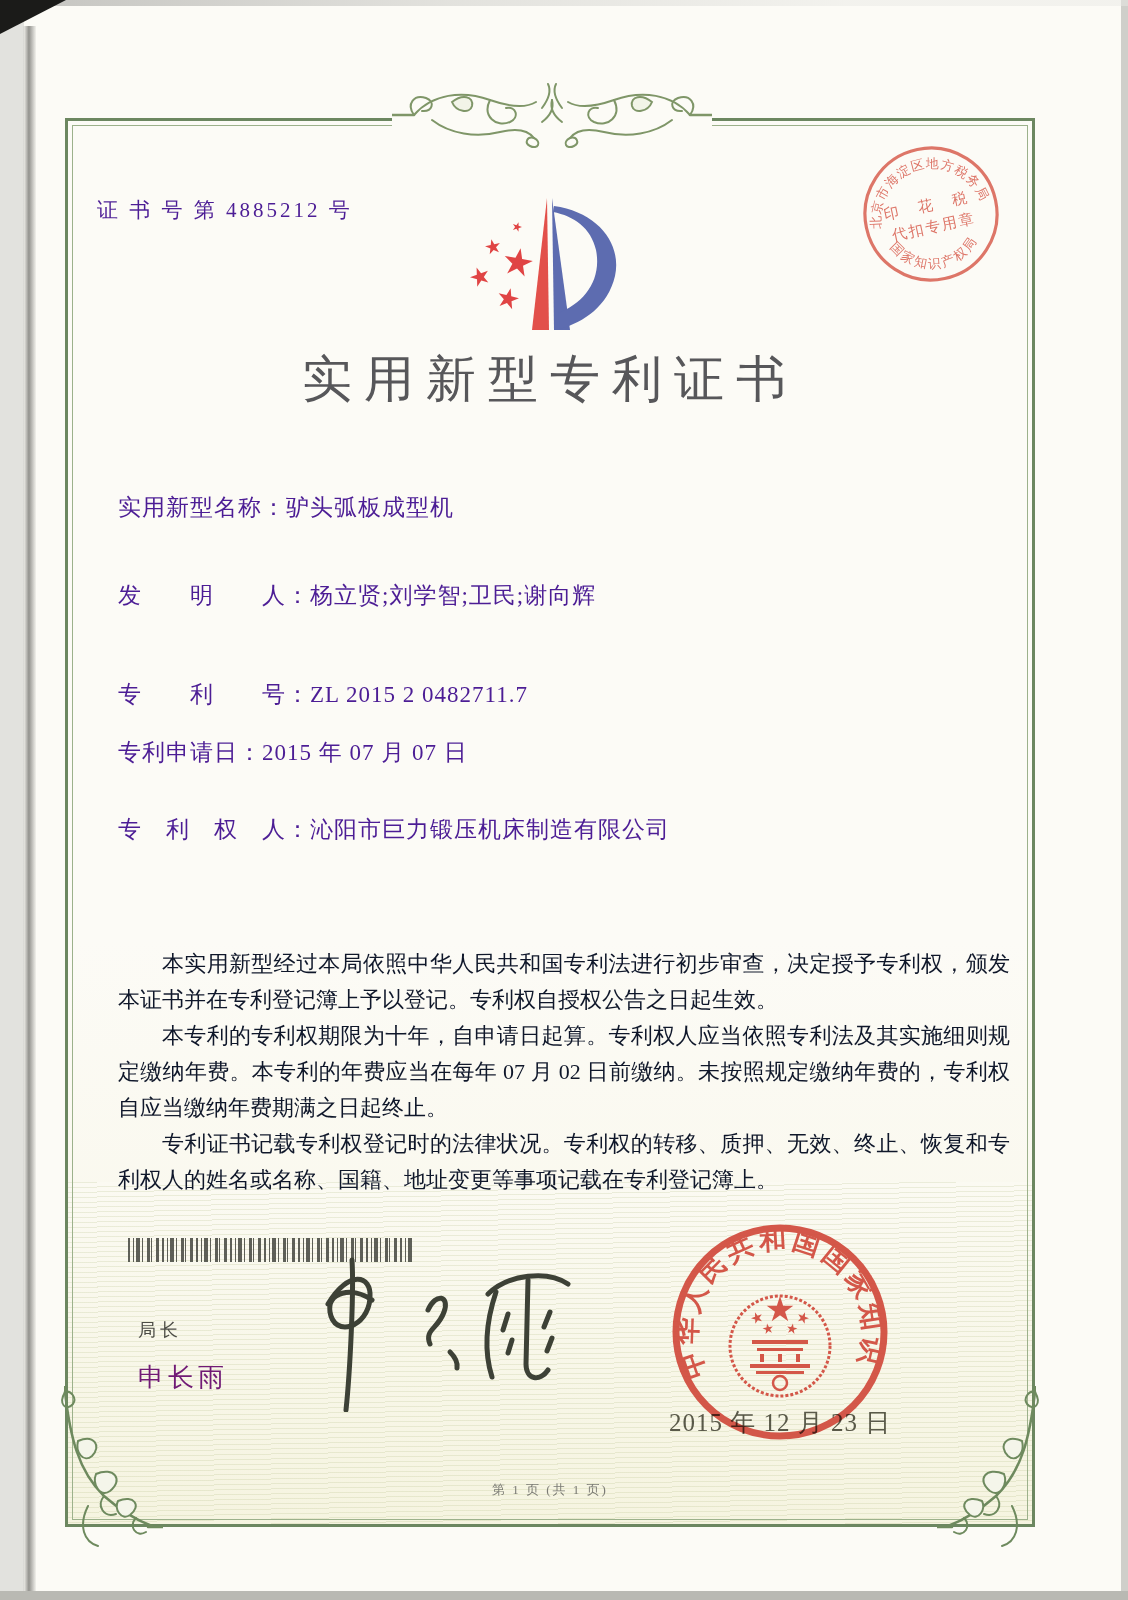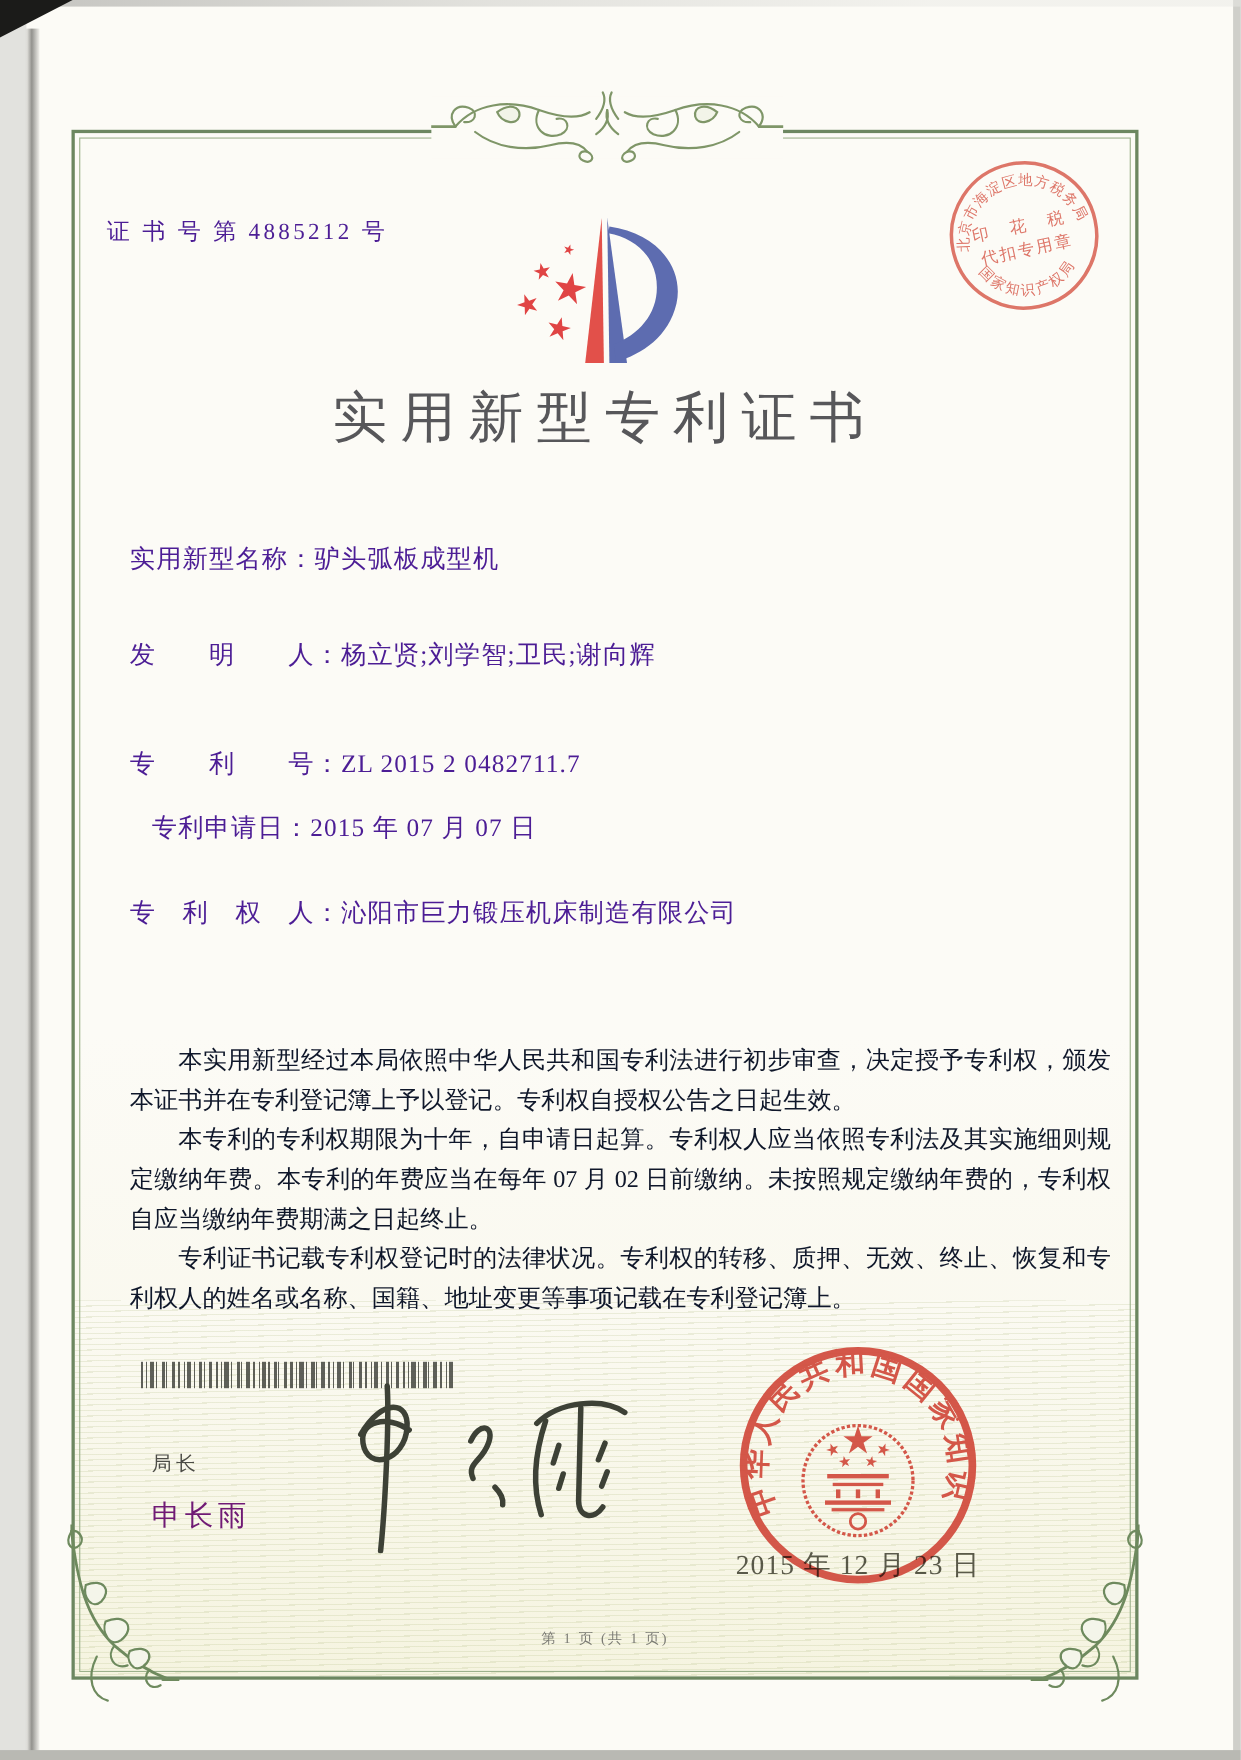--- a/index.html
+++ b/index.html
@@ -29,21 +29,21 @@
       repeating-linear-gradient(179deg, rgba(168,180,118,0.20) 0 1px, rgba(255,255,250,0) 1px 5px),
       linear-gradient(180deg, rgba(246,244,220,0.15), rgba(240,238,206,0.55)); }
   .tint-soft { position:absolute; left:68px; top:940px; width:964px; height:242px; z-index:1;
     background:linear-gradient(180deg, rgba(248,247,236,0), rgba(246,244,224,0.30)); }
   
   .cert-no { position:absolute; left:97px; top:196px; font-size:21px; letter-spacing:3px;
     color:#4c1d95; z-index:4; }
   .doc-title { position:absolute; left:65px; top:346px; width:970px; text-align:center;
     font-size:50px; font-weight:400; letter-spacing:12px; color:#57575a; z-index:4; }
   .field { position:absolute; left:118px; font-size:23px; color:#4c1d95; letter-spacing:1px; z-index:4; white-space:nowrap; }
-  .f0{top:492px;} .f1{top:580px;} .f2{top:659px;margin-top:20px;} .f3{top:737px;margin-left:20px;} .f4{top:814px;} .f5{top:892px;}
+  .f0{top:492px;} .f1{top:580px;} .f2{top:659px;margin-top:20px;} .f3{top:737px;} .f4{top:814px;} .f5{top:892px;}
   .paras { position:absolute; left:118px; top:946px; width:892px; font-size:22px;
     line-height:36px; color:#0f172a; text-align:justify; z-index:4; }
   .paras p { margin:0; text-indent:2em; }
   .barcode { position:absolute; left:128px; top:1238px; width:285px; height:24px; z-index:4; opacity:.85;
     background:repeating-linear-gradient(90deg,
       #43453e 0 2px, transparent 2px 5px,
       #43453e 5px 6px, transparent 6px 8px,
       #43453e 8px 12px, transparent 12px 14px,
       #43453e 14px 15px, transparent 15px 19px,
       #43453e 19px 22px, transparent 22px 23px,

